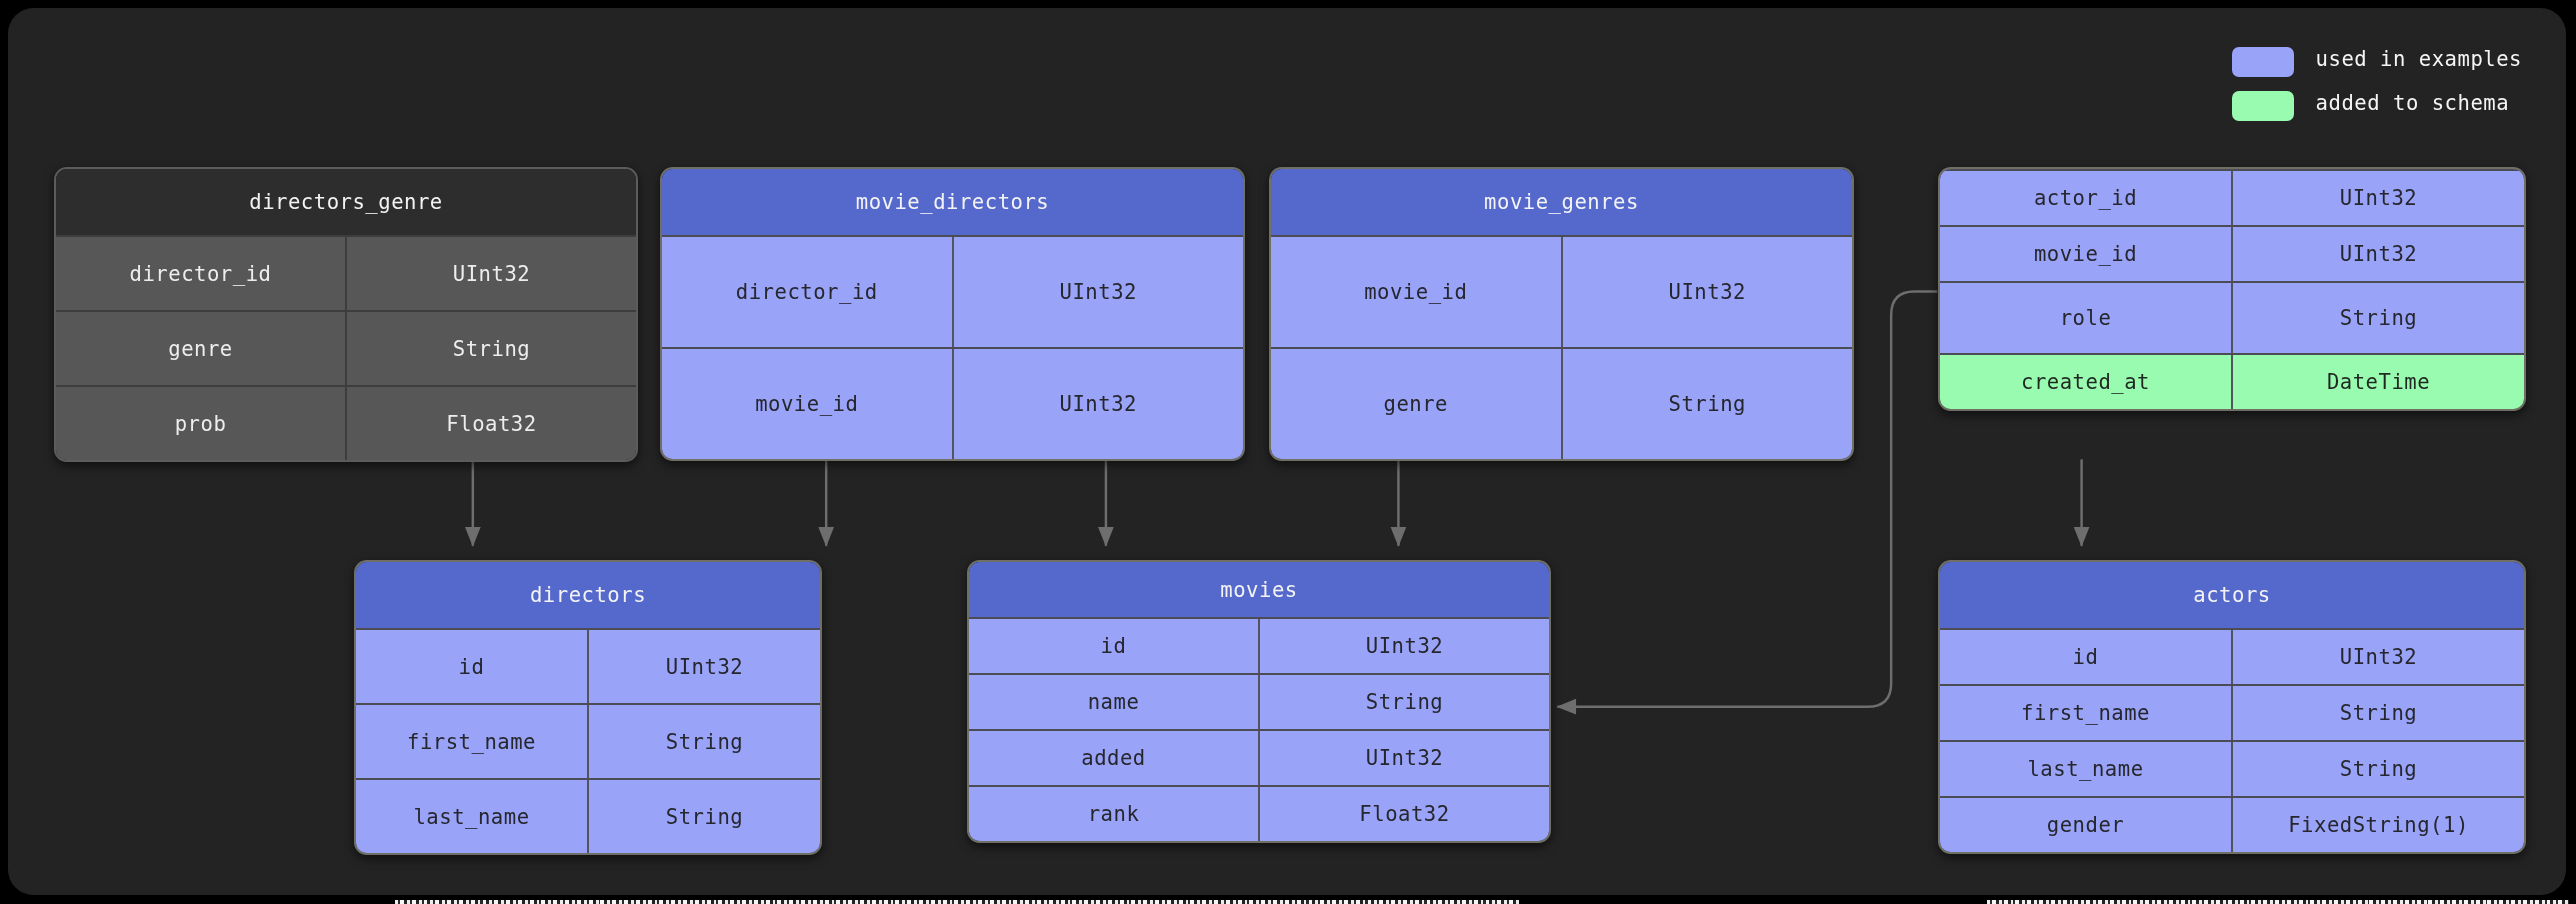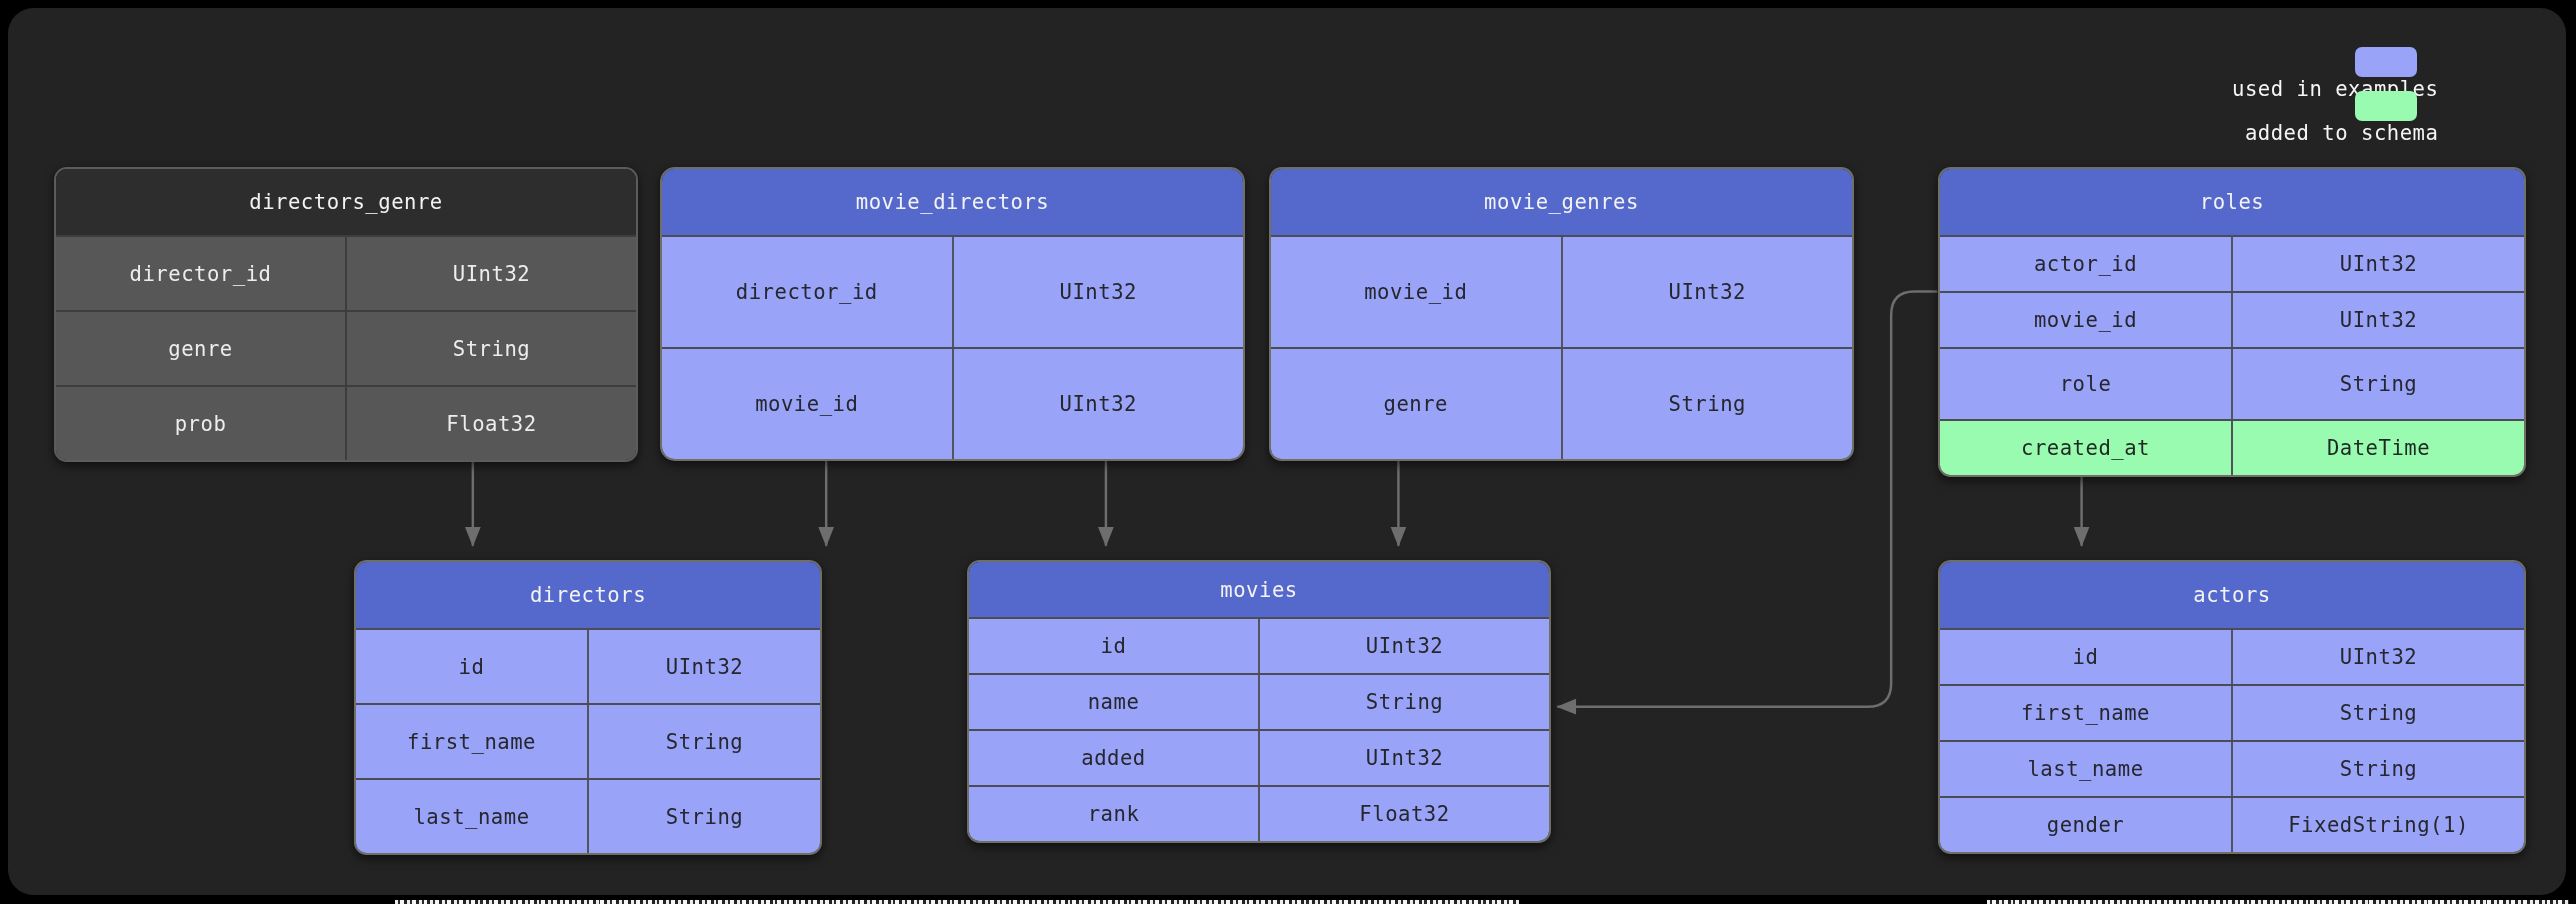--- a/index.html
+++ b/index.html
@@ -25,21 +25,21 @@
         font-size:20.6px;letter-spacing:0.5px;box-sizing:border-box;}
   .blue .cell{color:#26262e;}
   .dark .cell{color:#ededed;}
   .trow.green .cell{color:#1f2922;}
   .blue .cell.type{border-left:2.9px solid #54545e;}
   .dark .cell.type{border-left:2.9px solid #3d3d3d;}
   
   #edges{position:absolute;inset:0;pointer-events:none;}
   
   .legend{position:absolute;left:2232px;top:47px;}
-  .legend-row{display:flex;align-items:flex-end;height:33px;margin-bottom:10.8px;flex-direction:column;}
+  .legend-row{display:flex;align-items:flex-start;height:33px;margin-bottom:10.8px;}
   .swatch{width:62px;height:30px;border-radius:6.9px;margin-right:21.6px;flex:0 0 auto;}
   .legend-label{color:#f5f5f5;font-size:20.6px;letter-spacing:0.5px;white-space:nowrap;}
   
   .strip{position:absolute;top:900px;height:4.9px;
          background:repeating-linear-gradient(90deg,#ececec 0 2.9px,#2b2b2b 2.9px 4.9px,#f5f5f5 4.9px 8.8px,#242424 8.8px 11.8px);}
 </style>
 </head>
 <body>
 
 <div id="canvas">
@@ -79,21 +79,21 @@
       </div>
       <div class="trow" style="height: 75px;">
         <div class="cell field">genre</div>
         <div class="cell type">String</div>
       </div>
       <div class="trow" style="height: 75px;">
         <div class="cell field">prob</div>
         <div class="cell type">Float32</div>
       </div>
     </div>
-    <div class="table blue" style="left: 660px; top: 167px; width: 585px; border-radius: 15px;">
+    <div class="table blue" style="left: 660px; top: 167px; width: 585px;">
       <div class="thead" style="height: 66px;">movie_directors</div>
       <div class="trow" style="height: 112px;">
         <div class="cell field">director_id</div>
         <div class="cell type">UInt32</div>
       </div>
       <div class="trow" style="height: 112px;">
         <div class="cell field">movie_id</div>
         <div class="cell type">UInt32</div>
       </div>
     </div>
@@ -102,21 +102,20 @@
       <div class="trow" style="height: 112px;">
         <div class="cell field">movie_id</div>
         <div class="cell type">UInt32</div>
       </div>
       <div class="trow" style="height: 112px;">
         <div class="cell field">genre</div>
         <div class="cell type">String</div>
       </div>
     </div>
     <div class="table blue" style="left: 1938px; top: 167px; width: 588px;">
-      <div class="thead" style="height: 66px;">roles</div>
       <div class="trow" style="height: 56px;">
         <div class="cell field">actor_id</div>
         <div class="cell type">UInt32</div>
       </div>
       <div class="trow" style="height: 56px;">
         <div class="cell field">movie_id</div>
         <div class="cell type">UInt32</div>
       </div>
       <div class="trow" style="height: 72px;">
         <div class="cell field">role</div>

